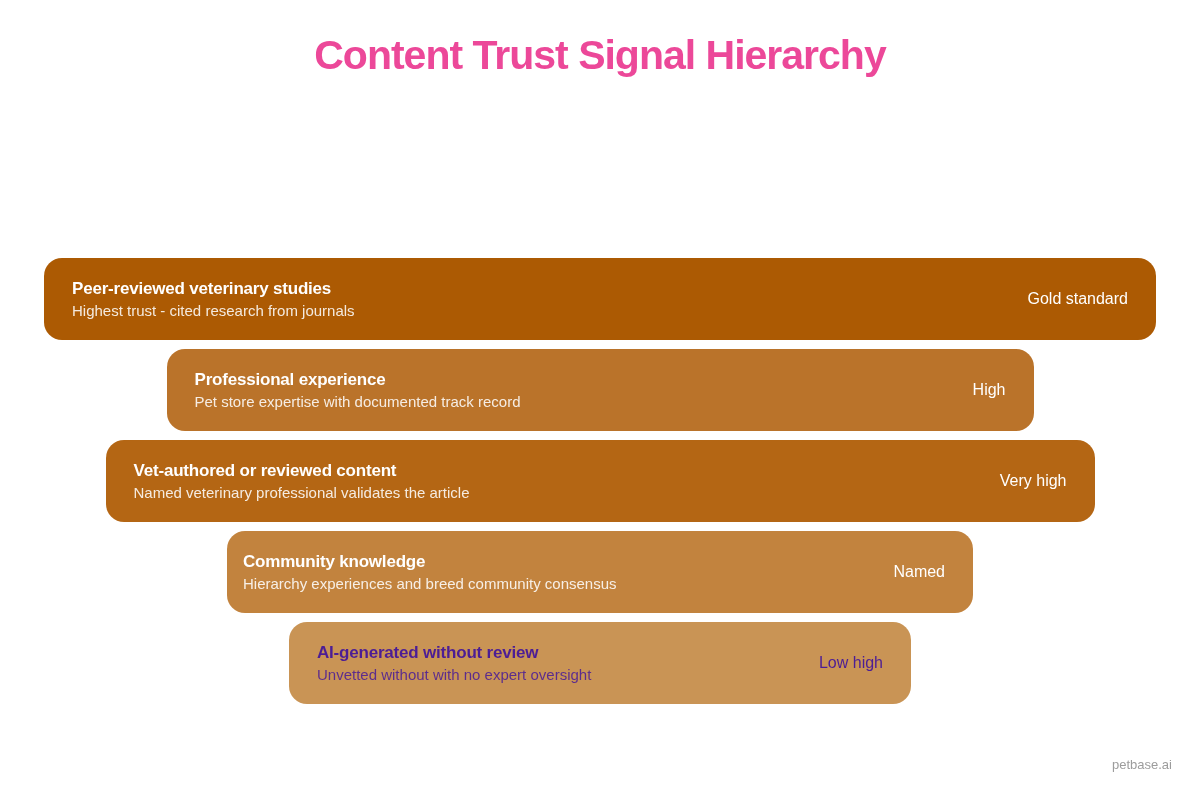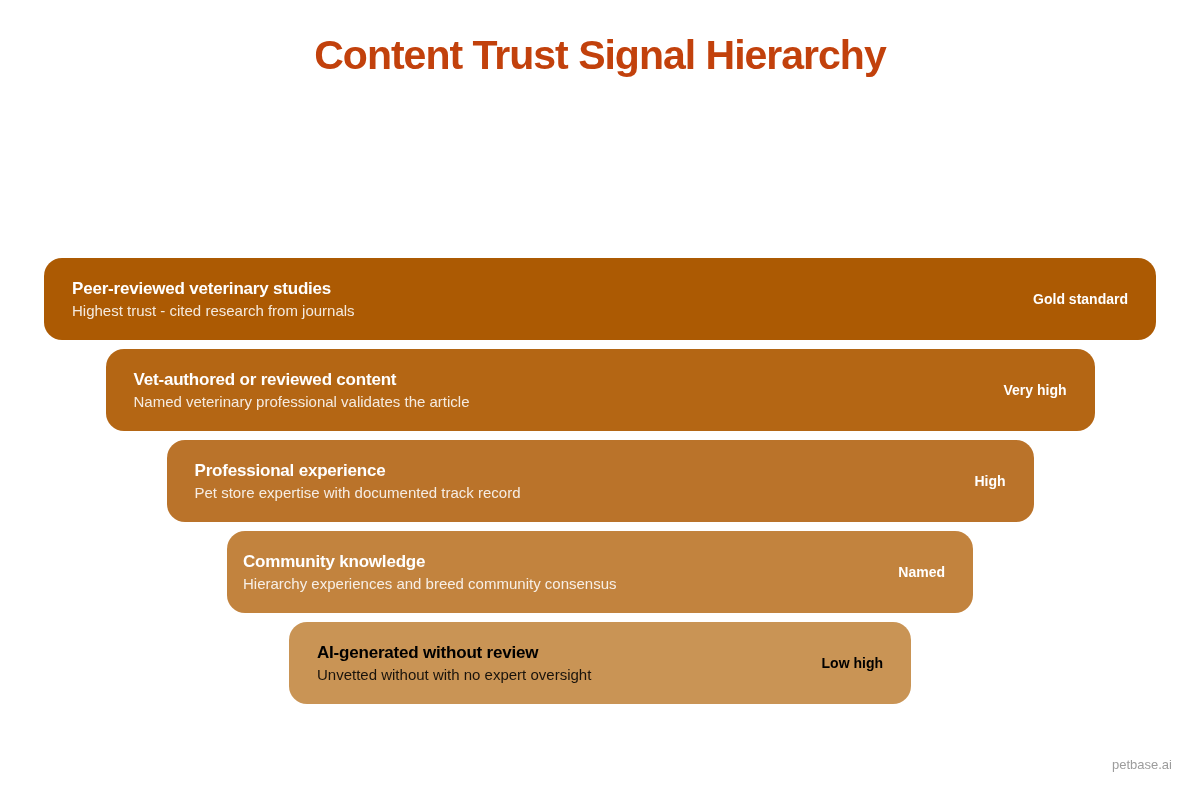--- a/index.html
+++ b/index.html
@@ -60,73 +60,73 @@
     font-weight: bold;
     letter-spacing: -0.2px;
   }
   .level-desc {
     font-size: 15px;
     line-height: 21px;
     opacity: 0.87;
     text-align: right;
   }
   .level-badge {
-    font-size: 14px;
-    font-weight: bold;
+    font-size: 16px;
+    font-weight: normal;
     white-space: nowrap;
     margin-left: 20px;
   }
   .watermark {
     position: absolute;
     right: 28px;
     bottom: 28px;
     font-size: 13px;
     font-weight: normal;
     color: #9c9c9c;
   }
 </style>
 </head>
 <body>
 
 <div class="stage" style="background: rgb(255, 255, 255);">
-  <h1 class="page-title" style="color: #c2410c;">Content Trust Signal Hierarchy</h1>
+  <h1 class="page-title" style="color: #ec4899;">Content Trust Signal Hierarchy</h1>
   <div class="funnel" id="funnel">
   <div class="level" style="width: 1112px; background: rgb(172, 90, 3); color: rgb(255, 255, 255);">
     <div class="level-text">
       <div class="level-title">Peer-reviewed veterinary studies</div>
       <div class="level-desc">Highest trust - cited research from journals</div>
     </div>
     <div class="level-badge">Gold standard</div>
+  </div>
+
+  <div class="level" style="width: 867px; background: rgb(186, 115, 42); color: rgb(255, 255, 255);">
+    <div class="level-text">
+      <div class="level-title">Professional experience</div>
+      <div class="level-desc">Pet store expertise with documented track record</div>
+    </div>
+    <div class="level-badge">High</div>
   </div>
 
   <div class="level" style="width: 989px; background: rgb(180, 102, 20); color: rgb(255, 255, 255);">
     <div class="level-text">
       <div class="level-title">Vet-authored or reviewed content</div>
       <div class="level-desc">Named veterinary professional validates the article</div>
     </div>
     <div class="level-badge">Very high</div>
   </div>
 
-  <div class="level" style="width: 867px; background: rgb(186, 115, 42); color: rgb(255, 255, 255);">
-    <div class="level-text">
-      <div class="level-title">Professional experience</div>
-      <div class="level-desc">Pet store expertise with documented track record</div>
-    </div>
-    <div class="level-badge">High</div>
-  </div>
-
   <div class="level" style="width: 746px; background: rgb(194, 131, 62); color: rgb(255, 255, 255); padding-left: 16px;">
     <div class="level-text">
       <div class="level-title">Community knowledge</div>
       <div class="level-desc">Hierarchy experiences and breed community consensus</div>
     </div>
     <div class="level-badge">Named</div>
   </div>
 
-  <div class="level" style="width: 622px; background: rgb(201, 148, 85); color: #000000;">
+  <div class="level" style="width: 622px; background: rgb(201, 148, 85); color: #4c1d95;">
     <div class="level-text">
       <div class="level-title">AI-generated without review</div>
       <div class="level-desc">Unvetted without with no expert oversight</div>
     </div>
     <div class="level-badge">Low high</div>
   </div>
 </div>
   <div class="watermark" style="color: rgb(156, 156, 156);">petbase.ai</div>
 </div>
 

